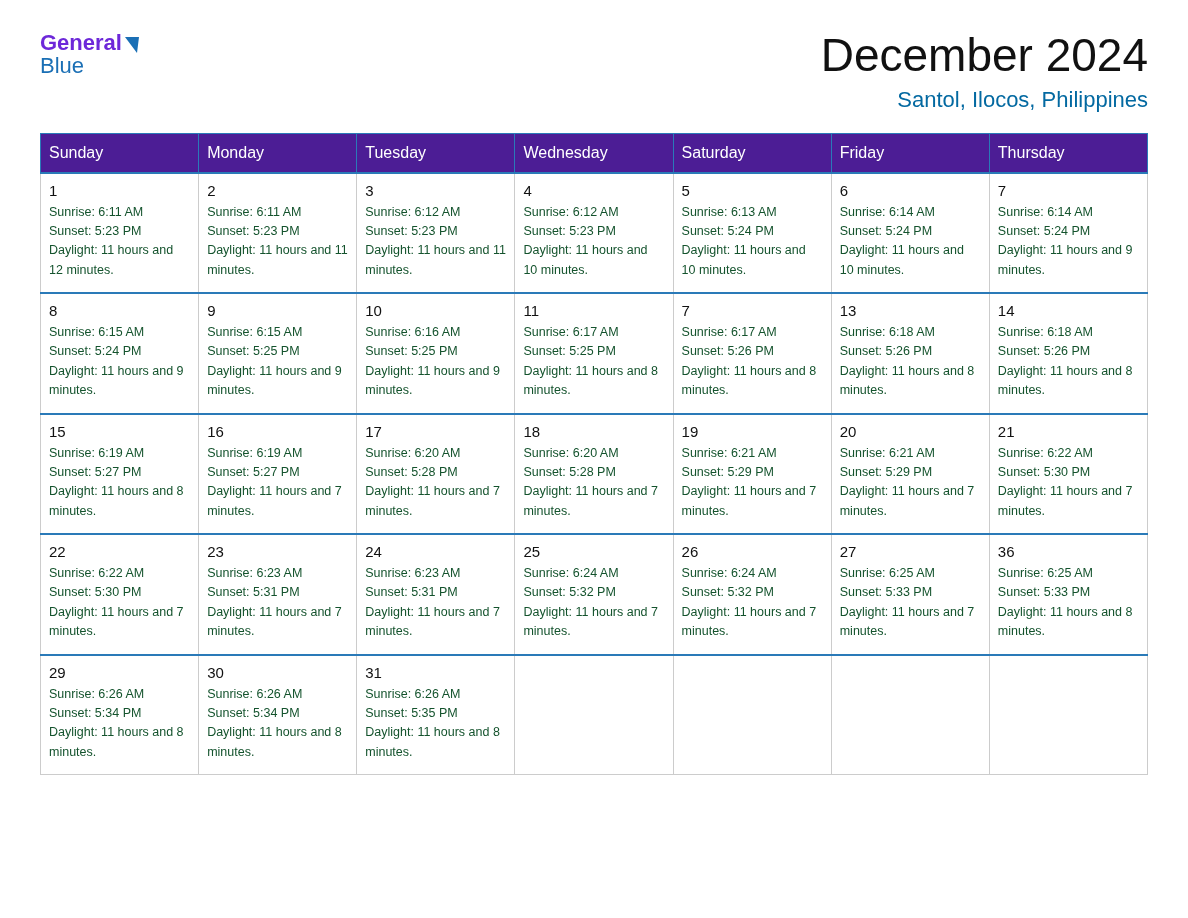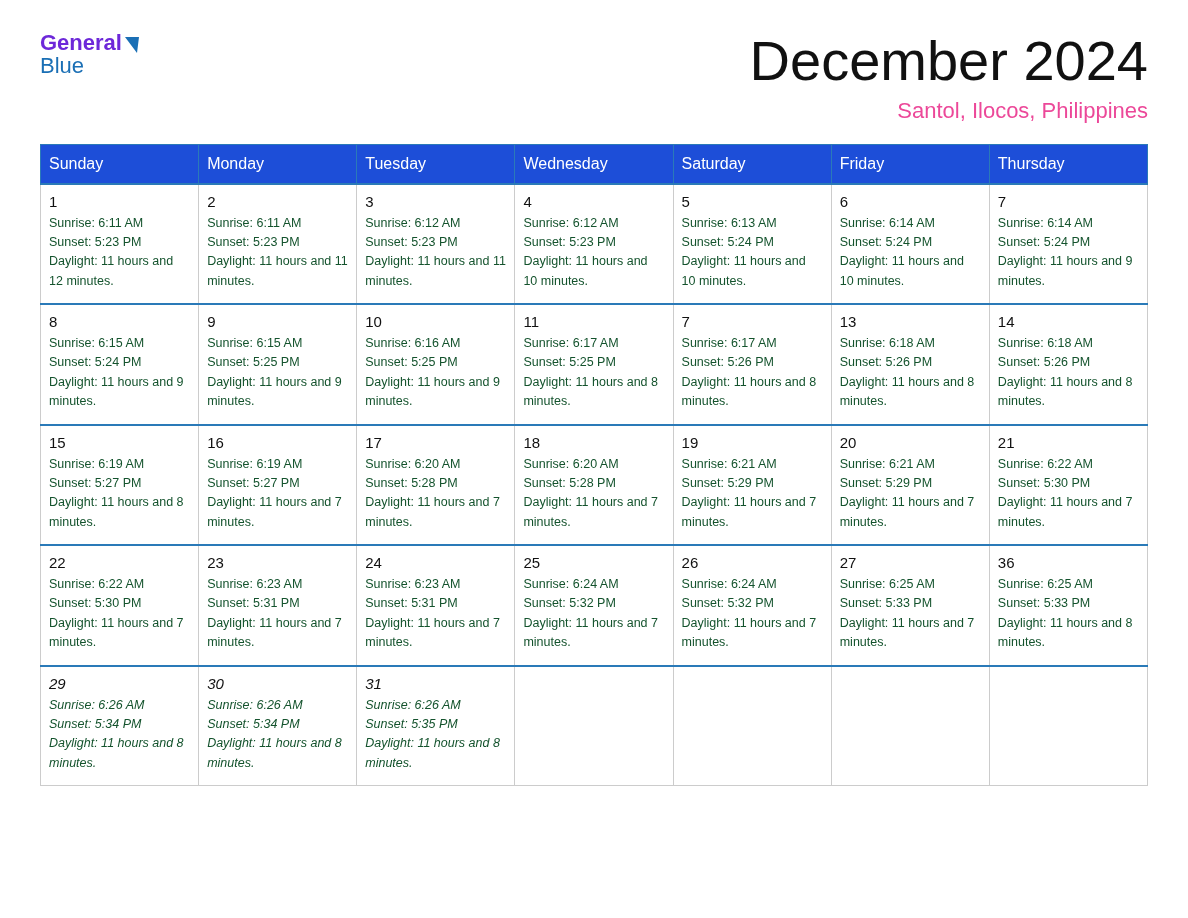--- a/index.html
+++ b/index.html
@@ -13,37 +13,37 @@
     .header {
       display: flex;
       justify-content: space-between;
       align-items: flex-start;
       margin-bottom: 20px;
     }
     .title-section {
       text-align: right;
     }
     .calendar-title {
-      font-size: 56px;
+      font-size: 46px;
       font-weight: normal;
       color: #111;
       line-height: 1.1;
     }
     .calendar-subtitle {
       font-size: 22px;
-      color: #ec4899;
+      color: #0369a1;
       margin-top: 6px;
     }
     table {
       width: 100%;
       border-collapse: collapse;
       table-layout: fixed;
     }
     th {
-      background-color: #1d4ed8;
+      background-color: #4c1d95;
       color: #fff;
       padding: 10px 8px;
       text-align: left;
       font-size: 16px;
       font-weight: normal;
       border: 1px solid #2a7ab8;
     }
     td {
       vertical-align: top;
       padding: 8px 8px 12px 8px;
@@ -64,21 +64,20 @@
       font-size: 12.5px;
       line-height: 1.55;
       color: #14532d;
     }
     td.empty {
       border-top: 2px solid #2a7ab8;
       background: #fff;
     }
     tr:last-child td {
       height: auto;
-      font-style: italic;
     }
     .logo-wrapper {
       display: flex;
       flex-direction: column;
       align-items: flex-start;
     }
     .logo-line1 {
       display: flex;
       align-items: center;
     }

